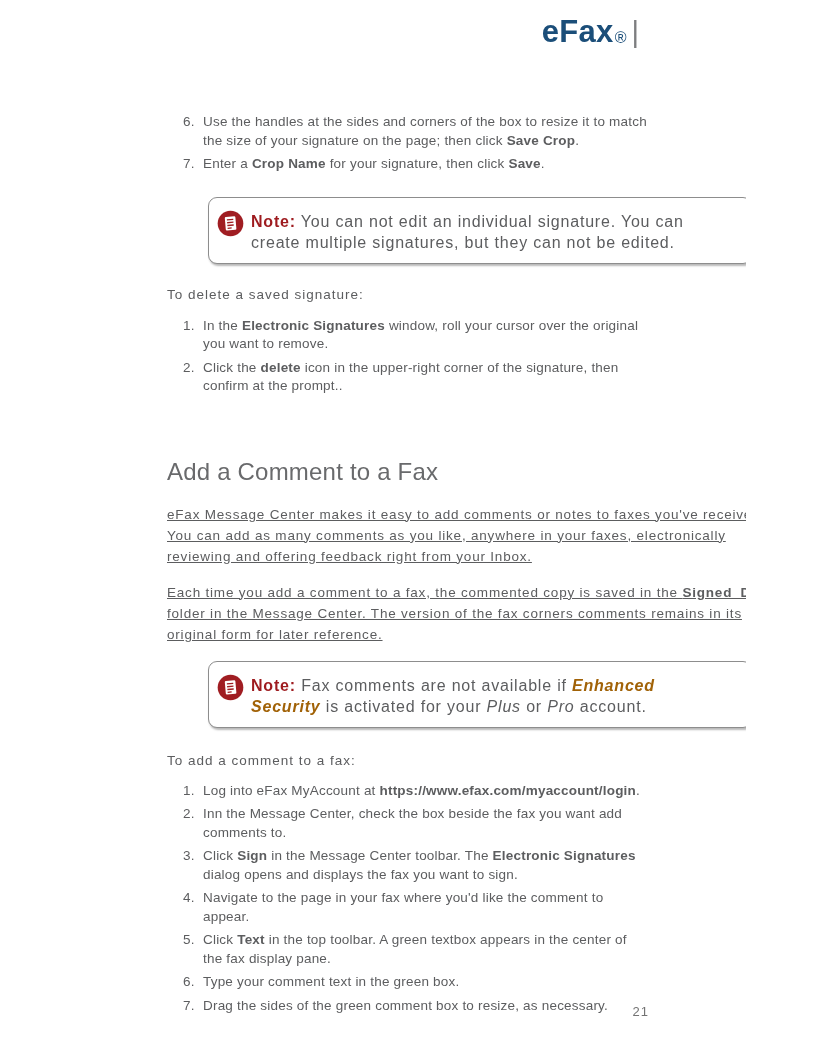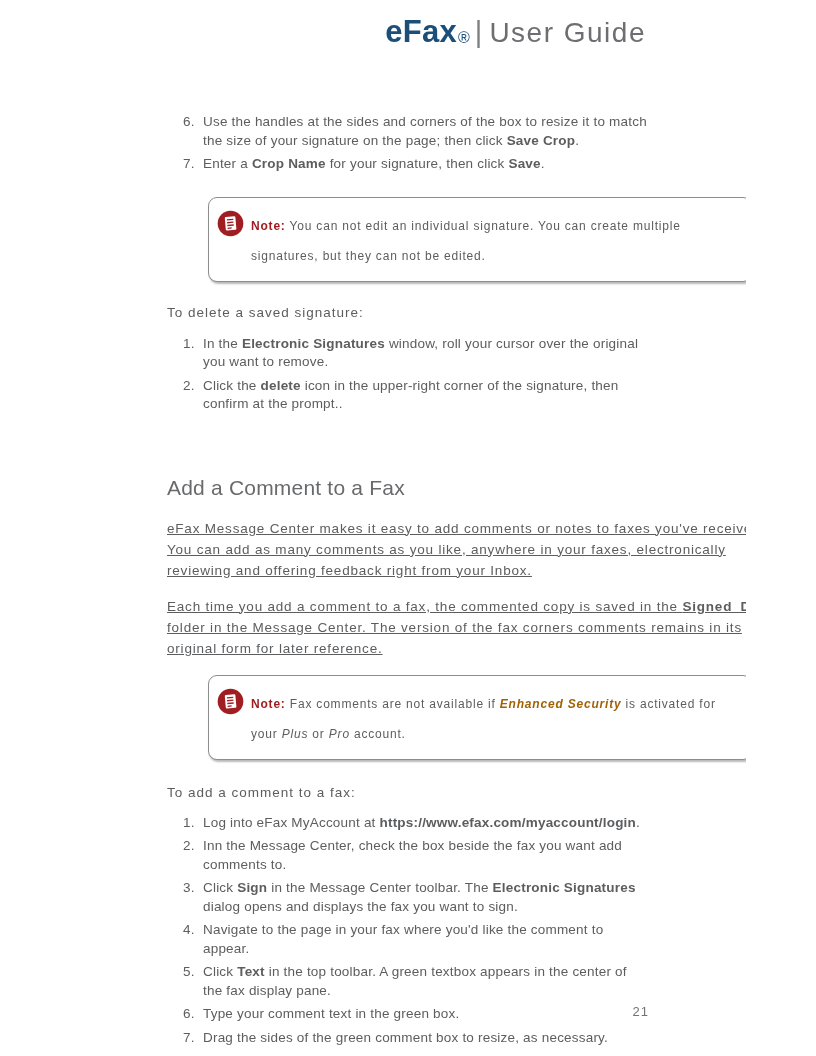--- a/index.html
+++ b/index.html
@@ -26,23 +26,23 @@
   .litext { width:582px; }
   .notebox {
     width:544px; margin-left:41px;
     border:1.5px solid #8d8d8d; border-radius:9px;
     box-shadow:1.5px 2px 2px rgba(0,0,0,0.28);
     padding:11px 18px 10px 8px;
     display:flex; align-items:flex-start;
     background:#ffffff;
   }
   .noteicon { flex:none; width:27px; height:27px; margin:1px 7px 0 0; }
-  .notetext { font-size:12px; line-height:30px; letter-spacing:0.8px; width:478px; padding-top:2px; }
+  .notetext { font-size:16px; line-height:21px; letter-spacing:0.8px; width:478px; padding-top:2px; }
   .subheading { font-size:13.5px; letter-spacing:1px; }
-  .section-title { font-size:21px; font-weight:400; color:#696a6c; letter-spacing:0.2px; }
+  .section-title { font-size:24px; font-weight:400; color:#696a6c; letter-spacing:0.2px; }
   .para { font-size:13.5px; line-height:21px; letter-spacing:0.8px; width:620px;text-decoration:underline; }
   
   .mt-list1 { margin-top:61px; }
   .mt-note1 { margin-top:23px; }
   .mt-sub1  { margin-top:23px; }
   .mt-list2 { margin-top:15px; }
   .mt-title { margin-top:62px; }
   .mt-para1 { margin-top:18px; }
   .mt-para2 { margin-top:15px; }
   .mt-note2 { margin-top:16px; }
@@ -56,21 +56,20 @@
 </style>
 </head>
 <body>
 
 <div class="page">
 
   <div class="header">
     <span class="brand">eFax</span>
     <span class="reg">®</span>
     <span class="divider">|</span>
-    <span class="guide-title">User Guide</span>
   </div>
 
   <div class="content">
 
     <div class="olist mt-list1">
       <div class="li">
         <span class="num">6.</span>
         <span class="litext"><span>Use the handles at the sides and corners of the box to resize it to match the size of your signature on the page; then click </span><span class="b">Save Crop</span><span>.</span></span>
       </div>
       <div class="li">

